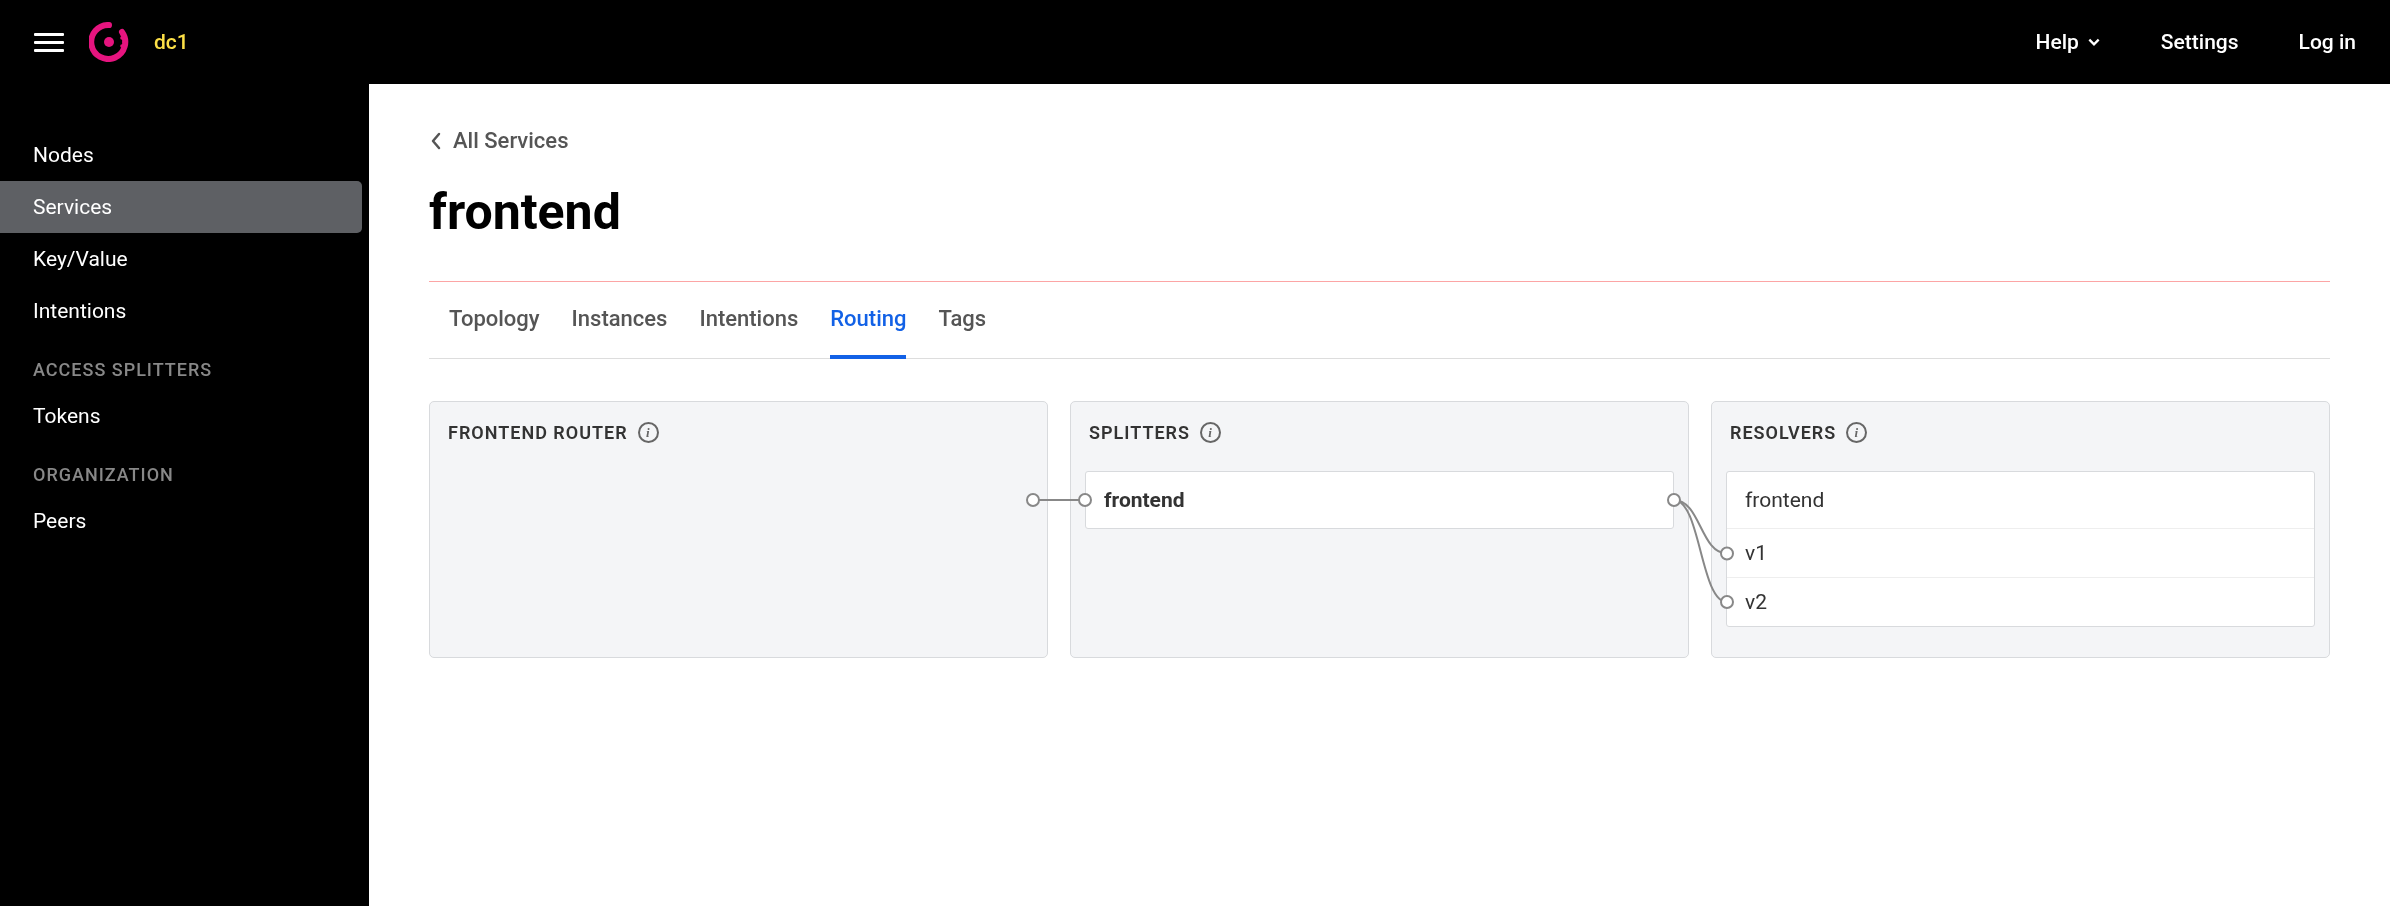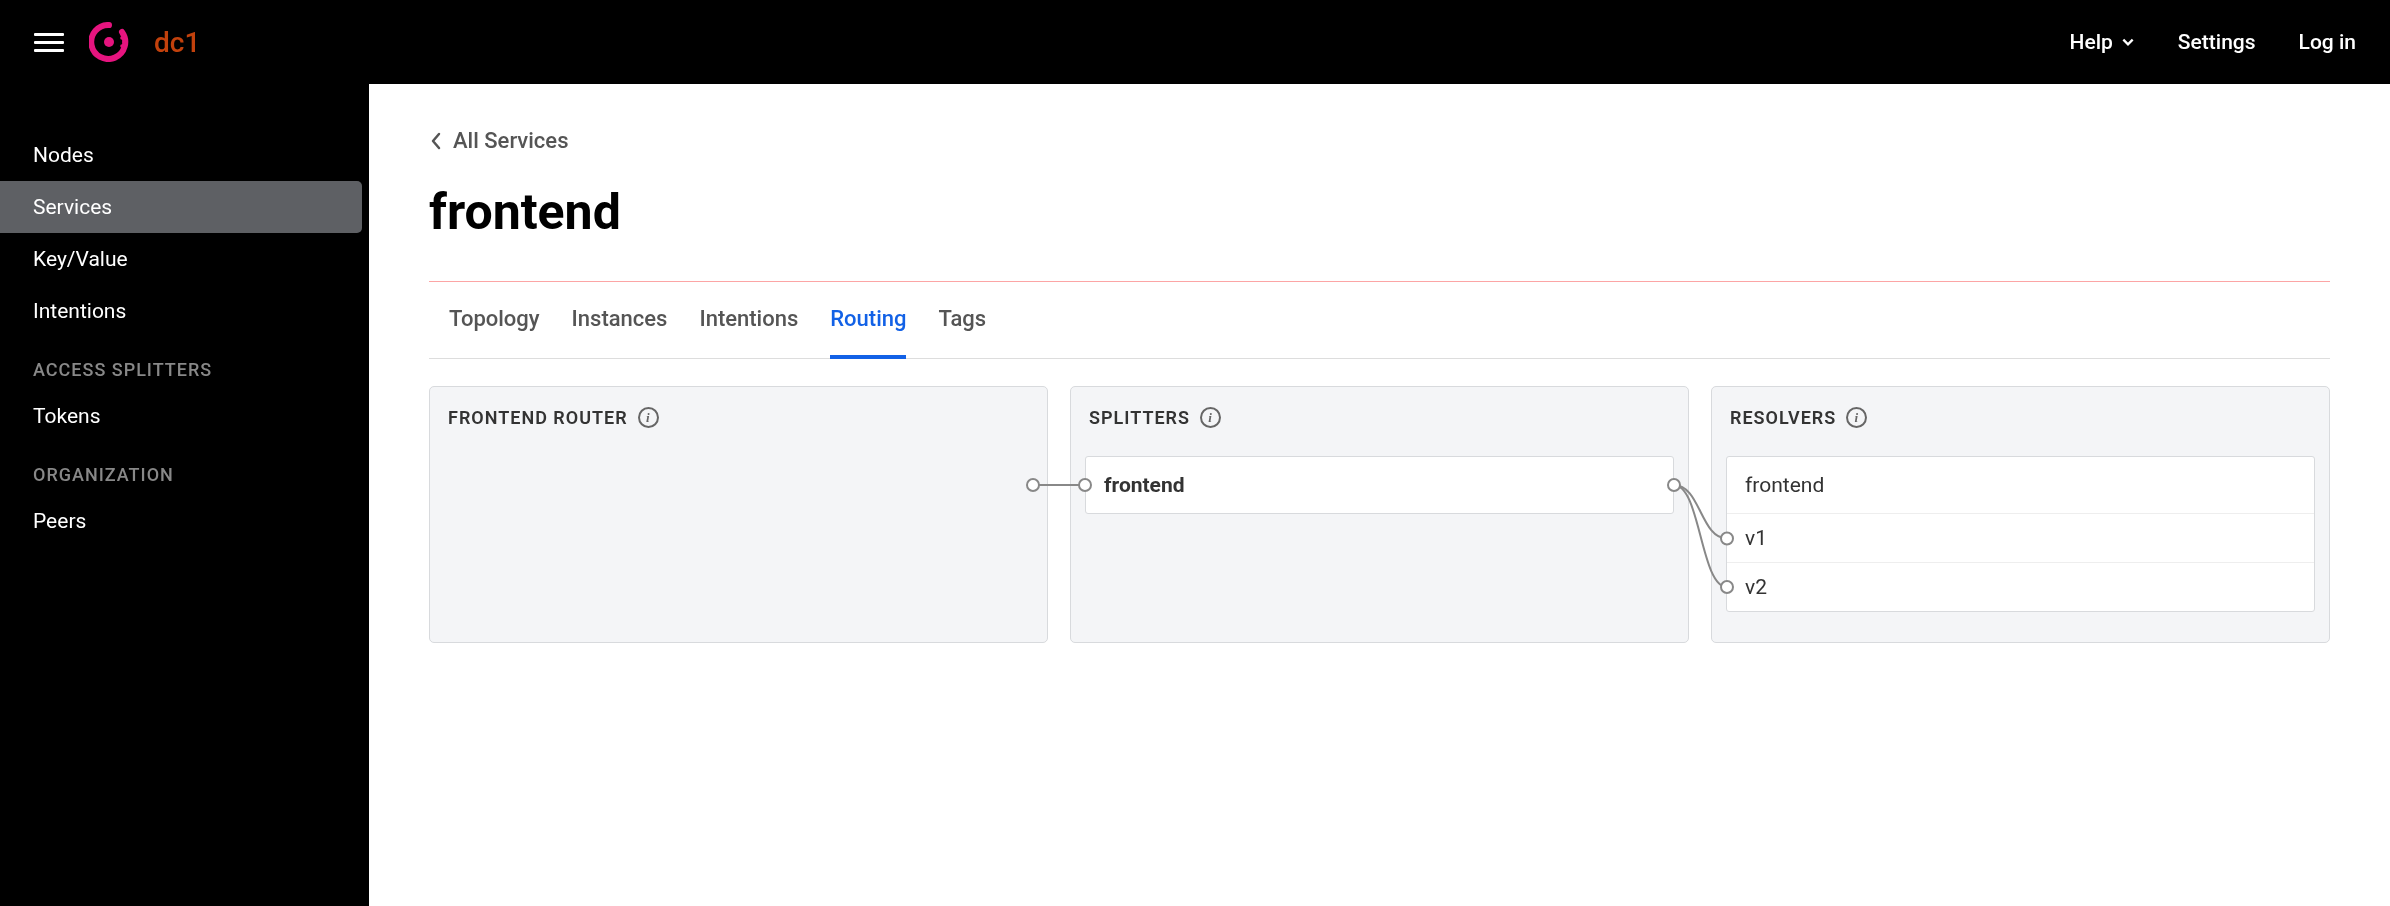--- a/index.html
+++ b/index.html
@@ -40,27 +40,27 @@
       display: block;
       height: 3px;
       background: #fff;
       border-radius: 1px;
     }
     .logo {
       width: 40px;
       height: 40px;
     }
     .datacenter {
-      color: #c2410c;
-      font-size: 28px;
+      color: #fde047;
+      font-size: 21px;
       font-weight: 500;
     }
     .header-right {
       display: flex;
-      gap: 43px;
+      gap: 60px;
     }
     .header-link {
       color: #fff;
       font-size: 21px;
       font-weight: 500;
       cursor: pointer;
       display: flex;
       align-items: center;
       gap: 8px;
     }
@@ -133,21 +133,21 @@
       border-bottom: 4px solid transparent;
       margin-bottom: -1px;
     }
     .tab.active {
       color: #1261e6;
       border-bottom-color: #1261e6;
     }
     .cards-row {
       display: flex;
       gap: 22px;
-      margin-top: 27px;
+      margin-top: 42px;
       position: relative;
     }
     .card {
       flex: 1;
       background: #f4f5f7;
       border: 1px solid #d8dadd;
       border-radius: 5px;
       padding: 20px 14px 30px 14px;
       min-height: 210px;
     }

